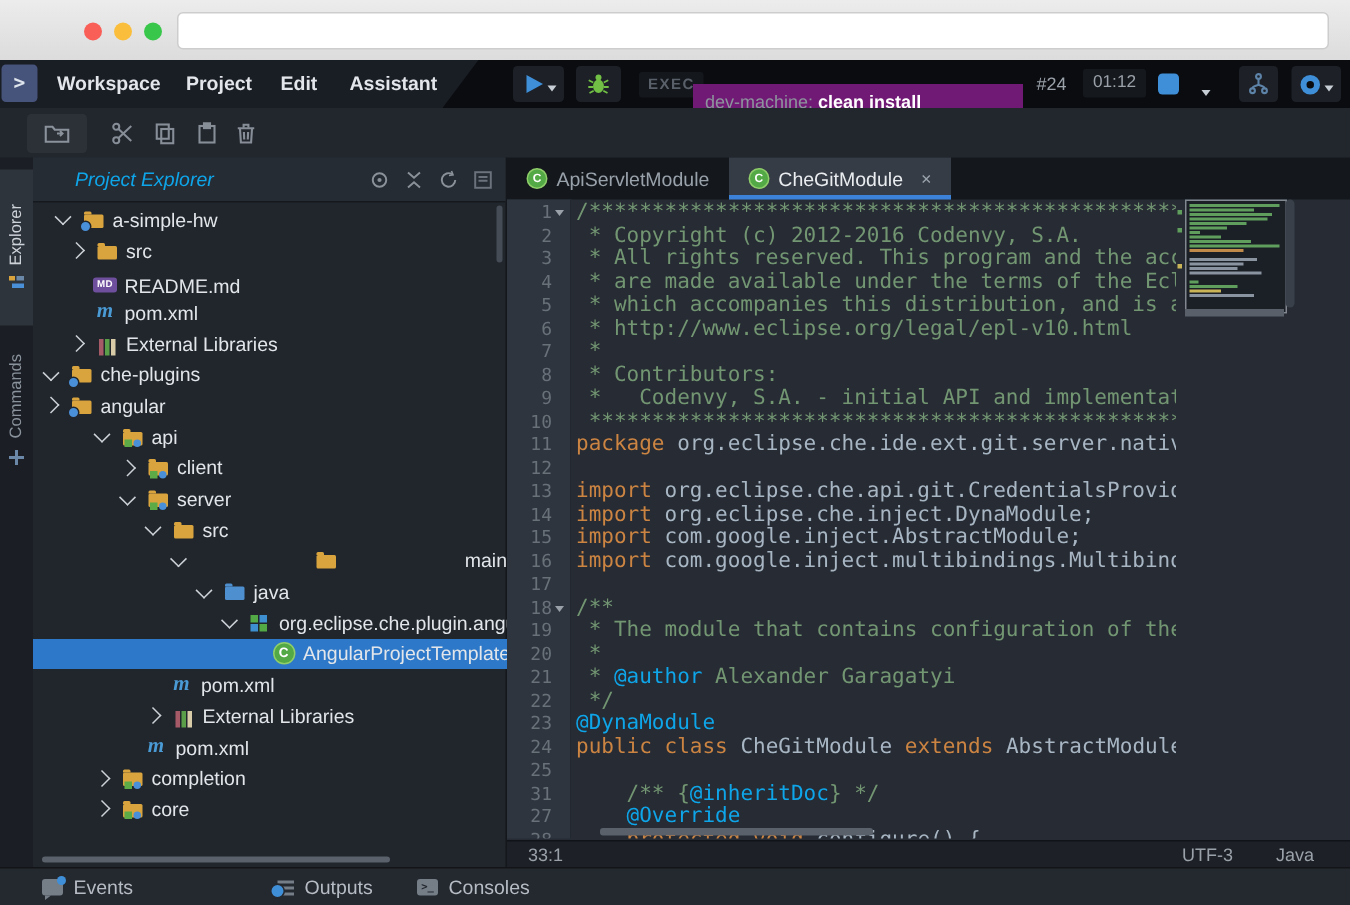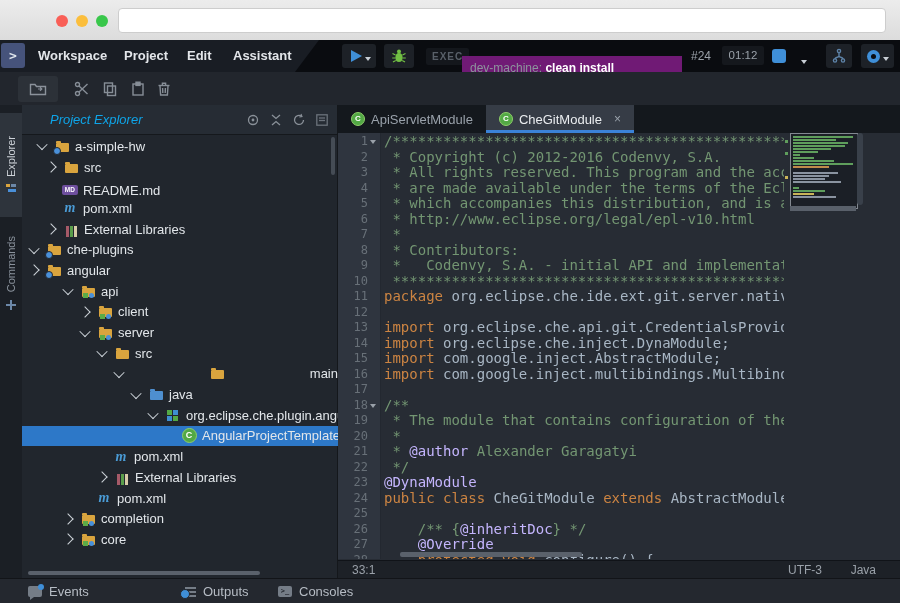--- a/index.html
+++ b/index.html
@@ -85,21 +85,21 @@
   .etab.active{background:#363c46;color:#eaedf0;}
   .etab.active::after{content:"";position:absolute;left:0;right:0;bottom:0;height:3px;background:#3b82d8;}
   .etab .cls{width:12px;height:12px;font:bold 8px/12px "Liberation Sans",sans-serif;}
   .tabclose{color:#9aa3ac;font-size:12px;margin-left:6px;}
   .gutterbg{position:absolute;left:0;top:28px;width:42px;height:426px;background:#2f353f;border-right:1px solid #232830;}
   #code{position:absolute;left:0;top:29px;width:562px;height:425px;overflow:hidden;}
   .cline{display:flex;height:15.5px;}
   .lnum{flex:none;width:30px;text-align:right;padding-right:4px;color:#687078;font:12px/15.5px "DejaVu Sans Mono",monospace;position:relative;}
   .lfold{position:absolute;left:32px;top:6px;width:0;height:0;border-top:4px solid #9aa1a9;border-left:3.5px solid transparent;border-right:3.5px solid transparent;}
   .cpre{flex:none;margin:0 0 0 12px;width:400px;overflow:hidden;white-space:pre;font:14px/15.5px "DejaVu Sans Mono",monospace;}
-  .sc{color:#739672;}.sk{color:#cc8442;}.sa{color:#c4b5fd;}.sp{color:#a8b6c4;}
+  .sc{color:#739672;}.sk{color:#cc8442;}.sa{color:#0ea5e9;}.sp{color:#a8b6c4;}
   .minimap{position:absolute;left:452px;top:28px;width:62px;height:70px;border:1px solid #828890;background:#1b1f26;padding:2px;box-sizing:content-box;}
   .mrow{height:2px;margin-bottom:1px;}
   .mbar{display:block;height:2px;}
   .mc-g{background:#5f9e5c;}.mc-y{background:#c9b458;}.mc-b{background:#8a93a0;}.mc-o{background:#c08a4a;}.mc-n{background:transparent;}
   .minithumb{position:absolute;left:452px;top:101px;width:66px;height:5px;background:#59606a;}
   .mmark{position:absolute;left:447px;width:3px;height:3px;}
   .mm1{top:35px;background:#5f9e5c;}.mm2{top:47px;background:#5f9e5c;}.mm3{top:71px;background:#c9b458;}
   .evsb{position:absolute;left:519px;top:28px;width:6px;height:72px;background:#39404a;border-radius:3px;}
   .ehsb{position:absolute;left:62px;top:447px;width:182px;height:5px;background:#5a616b;border-radius:2px;}
   .estatus{position:absolute;left:0;top:455px;width:562px;height:18px;background:#1d2127;border-top:1px solid #101318;display:flex;align-items:center;font-size:12px;color:#9aa1a9;}
@@ -535,21 +535,21 @@
         </div>
         <div class="cline">
           <span class="lnum">24</span>
           <pre class="cpre"><span class="sk">public</span><span class="sp"> </span><span class="sk">class</span><span class="sp"> CheGitModule </span><span class="sk">extends</span><span class="sp"> AbstractModule {</span></pre>
         </div>
         <div class="cline">
           <span class="lnum">25</span>
           <pre class="cpre"></pre>
         </div>
         <div class="cline">
-          <span class="lnum">26</span>
+          <span class="lnum">31</span>
           <pre class="cpre"><span class="sp">    </span><span class="sc">/** {</span><span class="sa">@inheritDoc</span><span class="sc">} */</span></pre>
         </div>
         <div class="cline">
           <span class="lnum">27</span>
           <pre class="cpre"><span class="sp">    </span><span class="sa">@Override</span></pre>
         </div>
         <div class="cline">
           <span class="lnum">28</span>
           <pre class="cpre"><span class="sp">    </span><span class="sk">protected</span><span class="sp"> </span><span class="sk">void</span><span class="sp"> configure() {</span></pre>
         </div>

